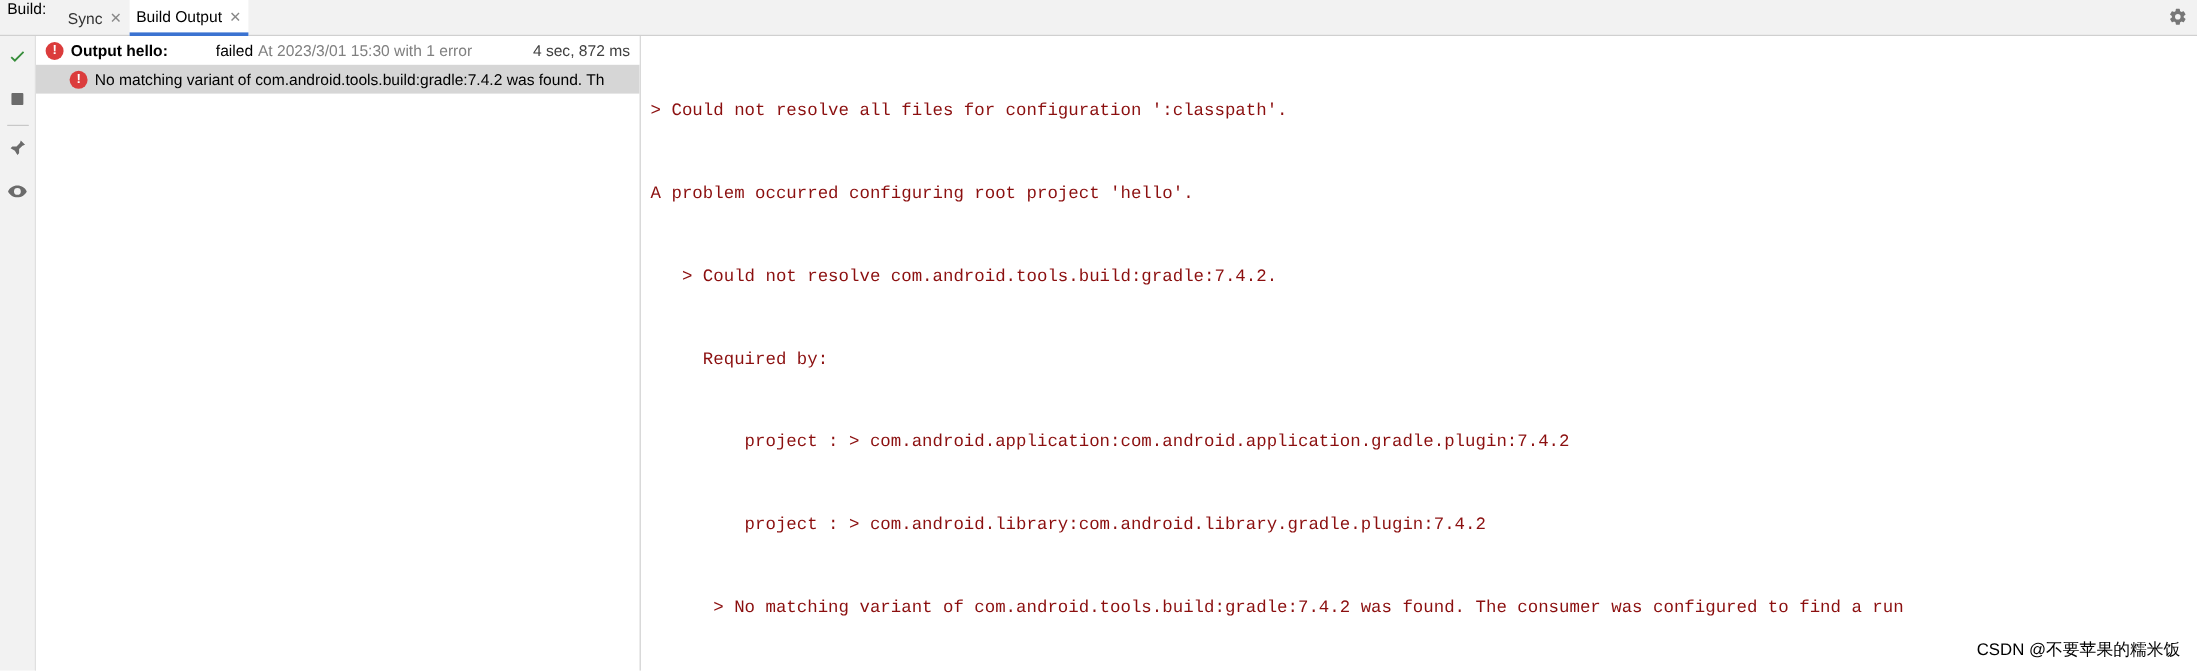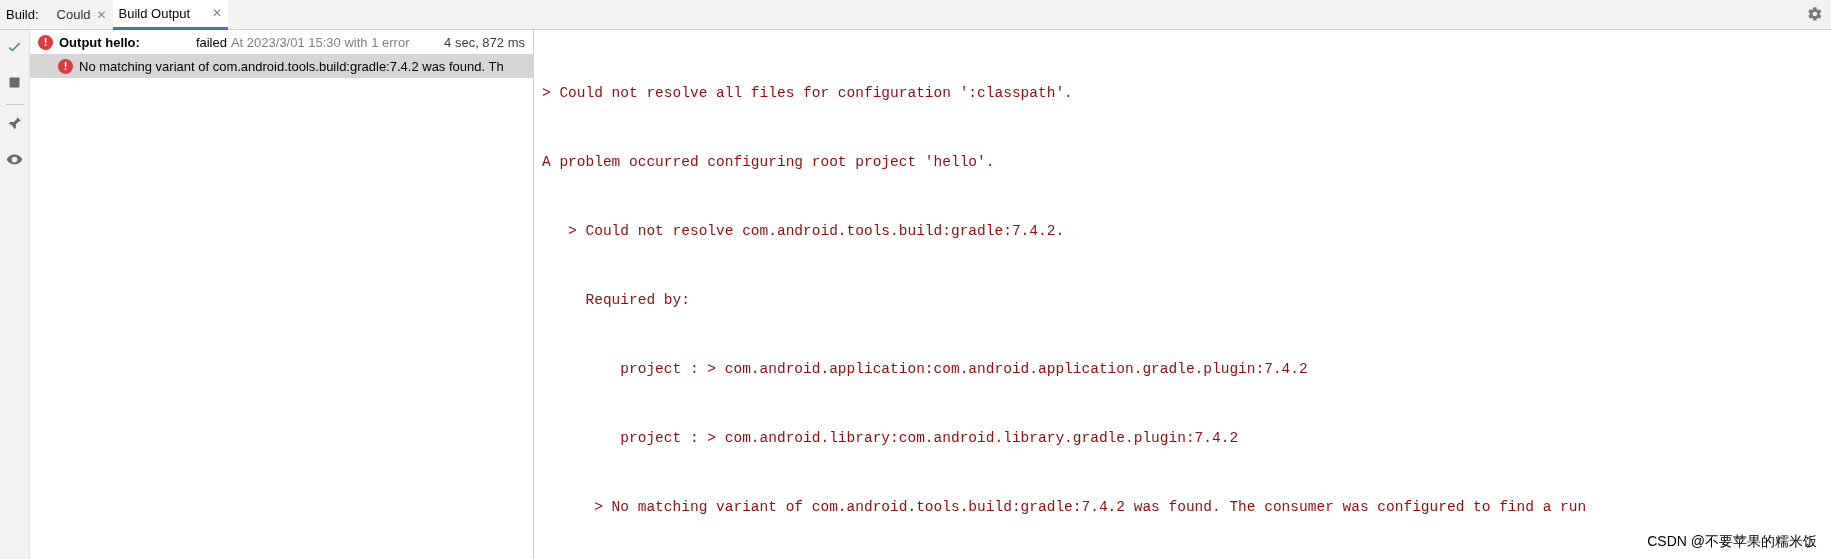--- a/index.html
+++ b/index.html
@@ -1,23 +1,23 @@
 <!DOCTYPE html>
 <html><head>
 <meta charset="utf-8">
 <style>
   * { margin:0; padding:0; box-sizing:border-box; }
   html,body { width:1831px; height:559px; font-family:"Segoe UI",Arial,sans-serif; font-size:13px; background:#fff; color:#000; overflow:hidden; }
   .root { display:flex; flex-direction:column; height:100%; }
   
-  .tabbar { height:30px; background:#f2f2f2; border-bottom:1px solid #d0d0d0; display:flex; align-items:center; padding-left:6px; position:relative; }
+  .tabbar { height:30px; background:#f2f2f2; border-bottom:1px solid #d0d0d0; display:flex; align-items:flex-start; padding-left:6px; position:relative; }
   .tabbar .label { font-size:13px; color:#000; margin-right:12px; }
   .tab { display:flex; align-items:center; height:30px; padding:0 6px; font-size:13px; color:#333; cursor:pointer; }
   .tab .close { margin-left:6px; color:#888; font-size:12px; }
-  .tab.active { color:#000; border-bottom:3px solid #3b73d1; background:#fff;gap:16px; }
+  .tab.active { color:#000; border-bottom:3px solid #3b73d1; background:#fff; }
   .gear { position:absolute; right:8px; top:6px; color:#666; }
   .gear svg { width:16px; height:16px; fill:#777; }
   
   .body { flex:1; display:flex; min-height:0; }
   
   .gutter { width:30px; background:#f2f2f2; border-right:1px solid #e0e0e0; display:flex; flex-direction:column; align-items:center; padding-top:8px; gap:16px; }
   .gutter span { color:#6b6b6b; }
   .gutter svg { width:17px; height:17px; fill:#6b6b6b; }
   .ic-check svg { fill:#388e3c; }
   
@@ -36,21 +36,21 @@
   .right div { white-space:pre; }
   .watermark { position:absolute; right:14px; bottom:8px; color:#000000; font-size:14px; font-family:Arial,sans-serif; pointer-events:none; }
 </style>
 </head>
 <body>
 <div class="root">
 
   <div class="tabbar">
     <span class="label">Build:</span>
     <div class="tab">
-      <span>Could</span>
+      <span>Sync</span>
       <span class="close">✕</span>
     </div>
     <div class="tab active">
       <span>Build Output</span>
       <span class="close">✕</span>
     </div>
     <span class="gear">
       <svg viewBox="0 0 24 24">
           <path d="M19.14,12.94a7,7,0,0,0,.05-.94,7,7,0,0,0-.05-.94l2.11-1.65a.5.5,0,0,0,.12-.64l-2-3.46a.5.5,0,0,0-.61-.22l-2.49,1a7,7,0,0,0-1.63-.94l-.38-2.65A.5.5,0,0,0,13.77,2H9.77a.5.5,0,0,0-.49.42L8.9,5.07a7,7,0,0,0-1.63.94l-2.49-1a.5.5,0,0,0-.61.22l-2,3.46a.5.5,0,0,0,.12.64L4.4,11a7,7,0,0,0-.05.94,7,7,0,0,0,.05.94L2.29,14.53a.5.5,0,0,0-.12.64l2,3.46a.5.5,0,0,0,.61.22l2.49-1a7,7,0,0,0,1.63.94l.38,2.65a.5.5,0,0,0,.49.42h4a.5.5,0,0,0,.49-.42l.38-2.65a7,7,0,0,0,1.63-.94l2.49,1a.5.5,0,0,0,.61-.22l2-3.46a.5.5,0,0,0-.12-.64ZM11.77,15.5A3.5,3.5,0,1,1,15.27,12,3.5,3.5,0,0,1,11.77,15.5Z"></path>
         </svg>
@@ -72,21 +72,21 @@
           </svg></span>
       <span><svg viewBox="0 0 24 24">
             <path d="M12 5C7 5 2.7 8.1 1 12c1.7 3.9 6 7 11 7s9.3-3.1 11-7c-1.7-3.9-6-7-11-7zm0 11a4 4 0 110-8 4 4 0 010 8z"></path>
           </svg></span>
     </div>
 
     <div class="left">
       <div class="row head">
         <span class="err-ic">!</span>
         <span class="bold">Output hello:</span>
-        <span style="margin-left:20px;padding-left:36px;">failed</span>
+        <span style="margin-left:4px;padding-left:36px;">failed</span>
         <span class="grey">At 2023/3/01 15:30 with 1 error</span>
         <span class="time">4 sec, 872 ms</span>
       </div>
       <div class="row sel">
         <span class="indent"></span>
         <span class="err-ic">!</span>
         <span class="msg">No matching variant of com.android.tools.build:gradle:7.4.2 was found. Th</span>
       </div>
     </div>
 

